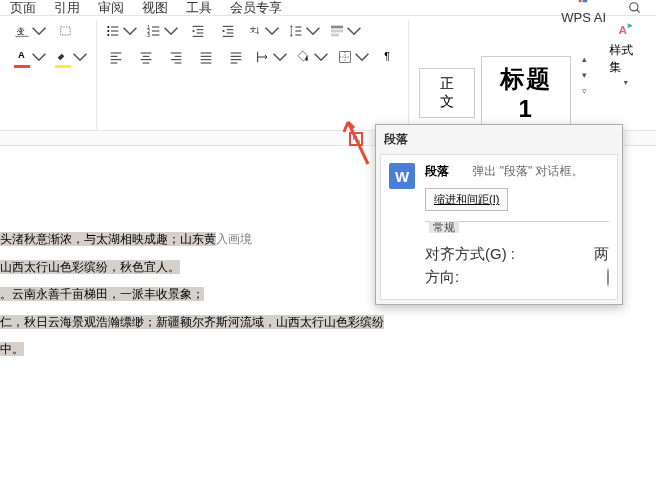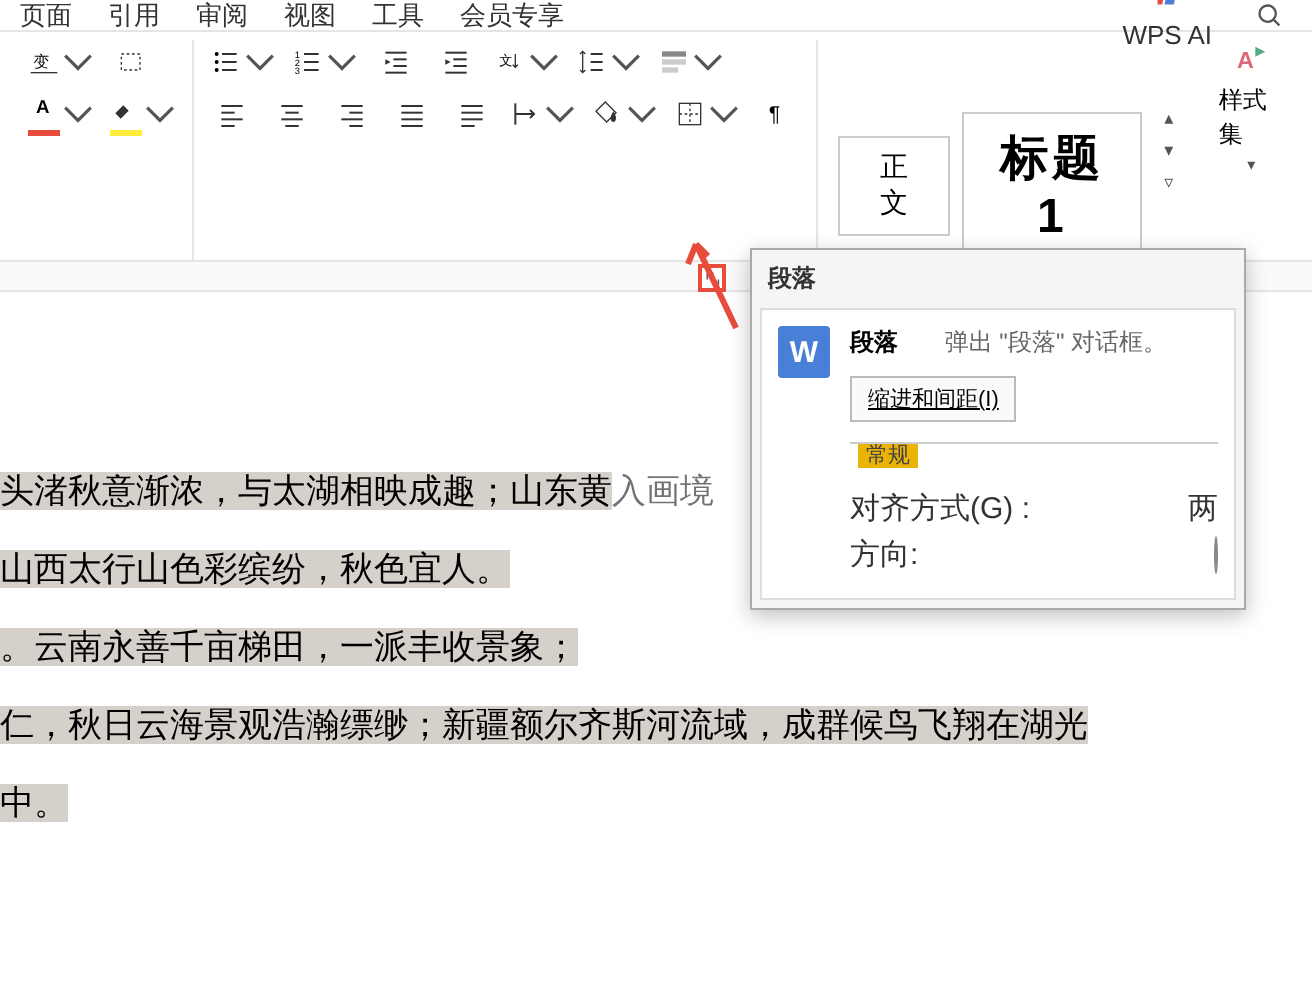--- a/index.html
+++ b/index.html
@@ -27,33 +27,33 @@
 
 .format-group { display: flex; flex-direction: column; align-items: center; padding: 0 8px; font-size: 12px; gap: 2px; }
 .format-group svg { width: 20px; height: 20px; }
 
 .launcher-row { height: 16px; background: #fafafa; border-top: 1px solid #e5e5e5; border-bottom: 1px solid #e5e5e5; position: relative; }
 .launcher { position: absolute; right: 293px; top: 1px; width: 14px; height: 14px; border: 2px solid #e74c3c; display: flex; align-items: center; justify-content: center; font-size: 9px; color: #666; background: #fff; cursor: pointer; }
 
 .arrow-overlay { position: absolute; left: 336px; top: 114px; pointer-events: none; }
 
 .doc-area { position: absolute; left: 0; top: 156px; right: 0; padding-right: 6px; }
-.doc-line { font-size: 17px; line-height: 2.3; color: #000; white-space: nowrap; }
+.doc-line { font-size: 12px; line-height: 2.3; color: #000; white-space: nowrap; }
 .hl { background: #d6d0ca; display: inline; }
 .watermark { position: absolute; left: 392px; top: -6px; opacity: 0.35; font-size: 15px; color: #999; display: flex; align-items: center; gap: 4px; z-index: 5; }
 .wm-logo { width: 30px; height: 30px; border: 2px solid #bbb; border-radius: 4px; display: flex; align-items: center; justify-content: center; font-size: 16px; }
 
 .tooltip-panel { position: absolute; left: 375px; top: 124px; width: 248px; border: 1px solid #aaa; background: #f5f5f5; box-shadow: 0 3px 10px rgba(0,0,0,0.25); z-index: 10; }
 .tip-title { font-size: 12px; font-weight: 700; padding: 6px 8px; color: #333; }
 .tip-body { background: #fff; margin: 0 4px 4px; border: 1px solid #ddd; padding: 8px; display: flex; gap: 10px; }
 .tip-icon { width: 26px; height: 26px; background: #4a7fd8; color: #fff; font-weight: 700; display: flex; align-items: center; justify-content: center; font-size: 15px; border-radius: 2px; flex-shrink: 0; }
 .tip-right { flex: 1; font-size: 12px; }
 .tip-heading { font-weight: 700; margin-bottom: 2px; }
 .tip-tab { border: 1px solid #bbb; padding: 3px 8px; font-size: 11px; background: #fafafa; display: inline-block; margin-bottom: 6px; text-decoration: underline; }
-.fieldset-label { font-size: 11px; color: #444; padding: 0 4px; background: #eab308; position: relative; top: -6px; left: 4px; }
+.fieldset-label { font-size: 11px; color: #444; padding: 0 4px; background: #e5e5e5; position: relative; top: -6px; left: 4px; }
 .fieldset { border-top: 1px solid #ccc; margin-top: 4px; padding-top: 4px; }
 .form-row { display: flex; align-items: center; gap: 6px; font-size: 15px; color: #333; margin: 4px 0; text-align: center; }
 .form-row .val { margin-left: auto; }
 .radio-dot { width: 12px; height: 12px; border: 1px solid #888; border-radius: 50%; }
 </style>
 </head>
 <body>
 
 <div class="menubar">
   <span>页面</span>
@@ -329,15 +329,15 @@
 
 <div class="doc-area">
   <div class="watermark">
     <span class="wm-logo">✦</span>
     <span>清风网</span>
   </div>
   <div style="height:70px"></div>
   <div class="doc-line"><span class="hl">头渚秋意渐浓，与太湖相映成趣；山东黄</span><span style="opacity:0.55">入画境</span></div>
   <div class="doc-line"><span class="hl">山西太行山色彩缤纷，秋色宜人。</span></div>
   <div class="doc-line"><span class="hl">。云南永善千亩梯田，一派丰收景象；</span></div>
-  <div class="doc-line"><span class="hl">仁，秋日云海景观浩瀚缥缈；新疆额尔齐斯河流域，成群候鸟飞翔在湖光</span></div>
+  <div class="doc-line"><span class="hl">仁，秋日云海景观浩瀚缥缈；新疆额尔齐斯河流域，山西太行山色彩缤纷</span></div>
   <div class="doc-line"><span class="hl">中。</span></div>
 </div>
 
 </body></html>

